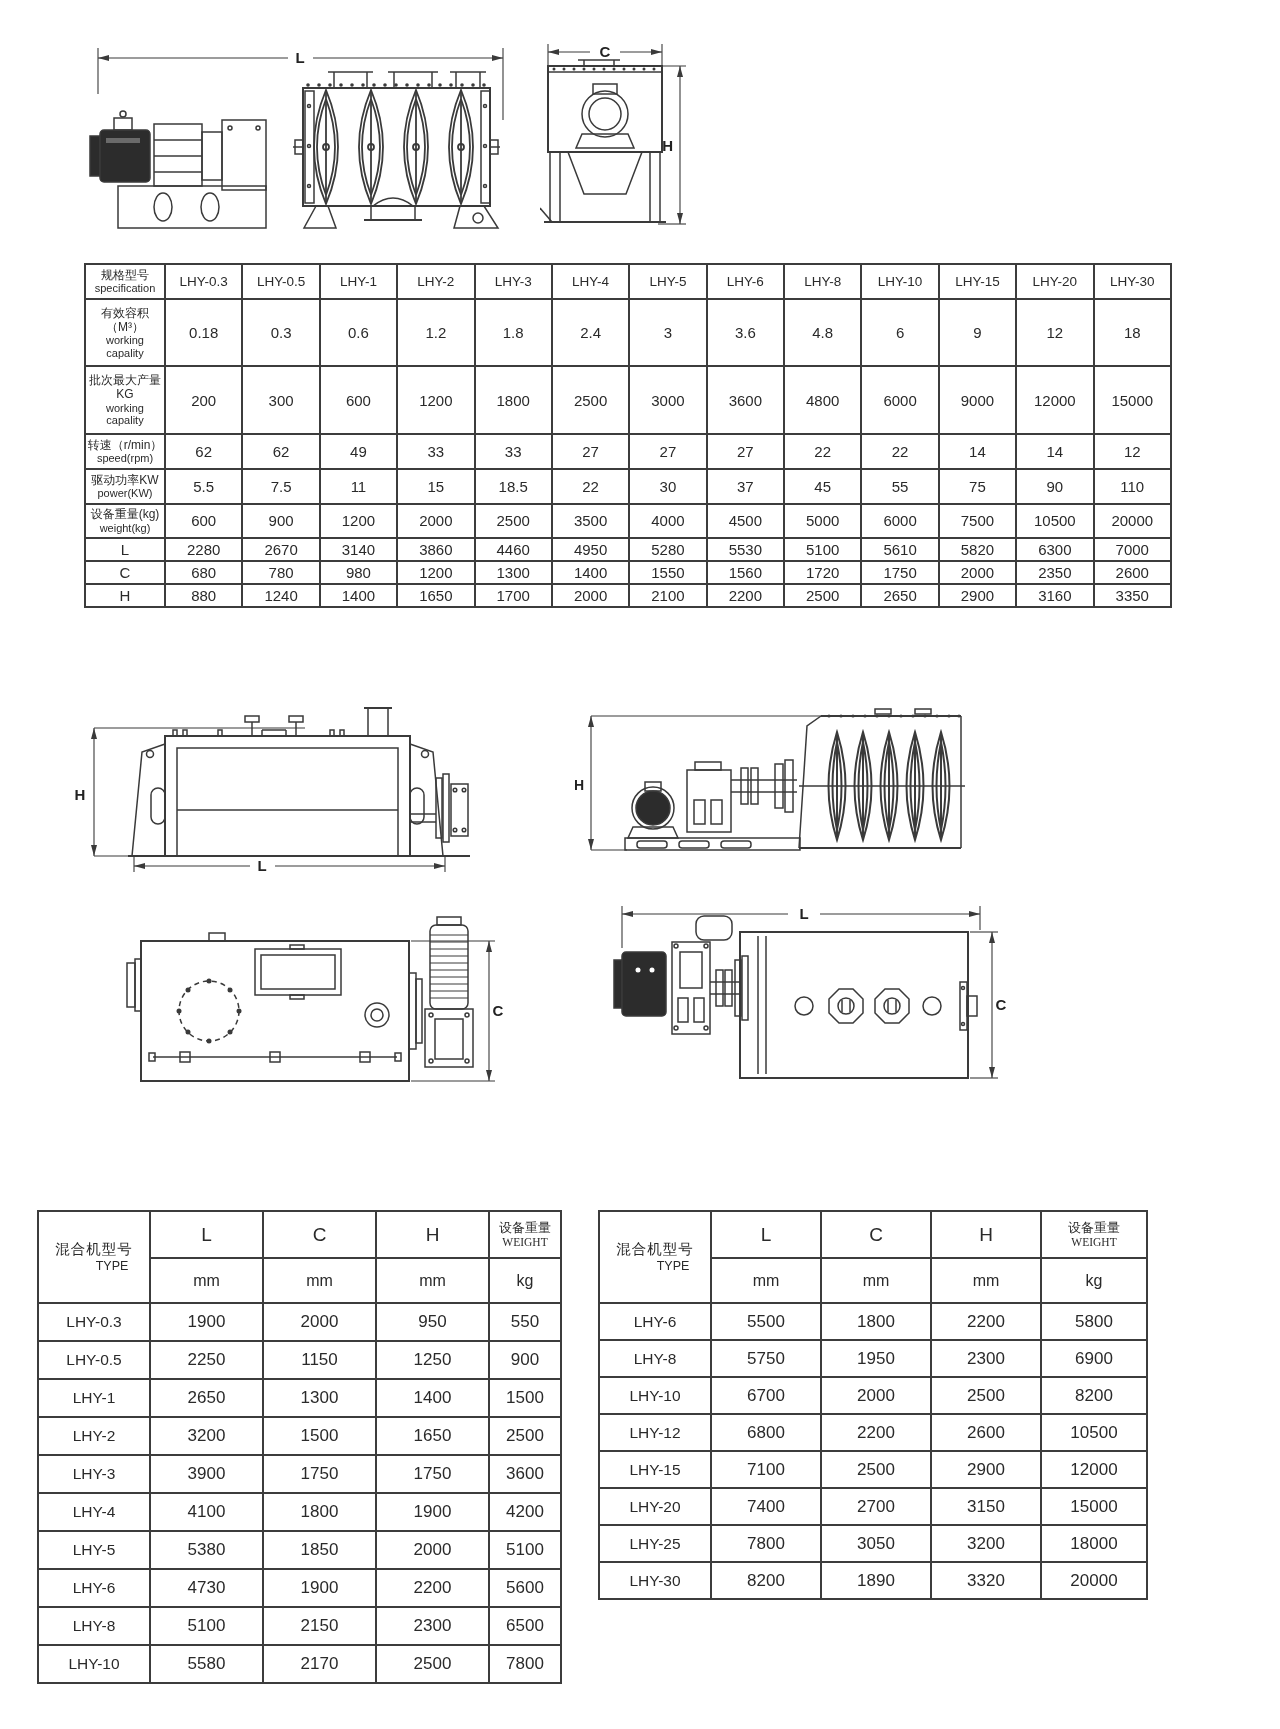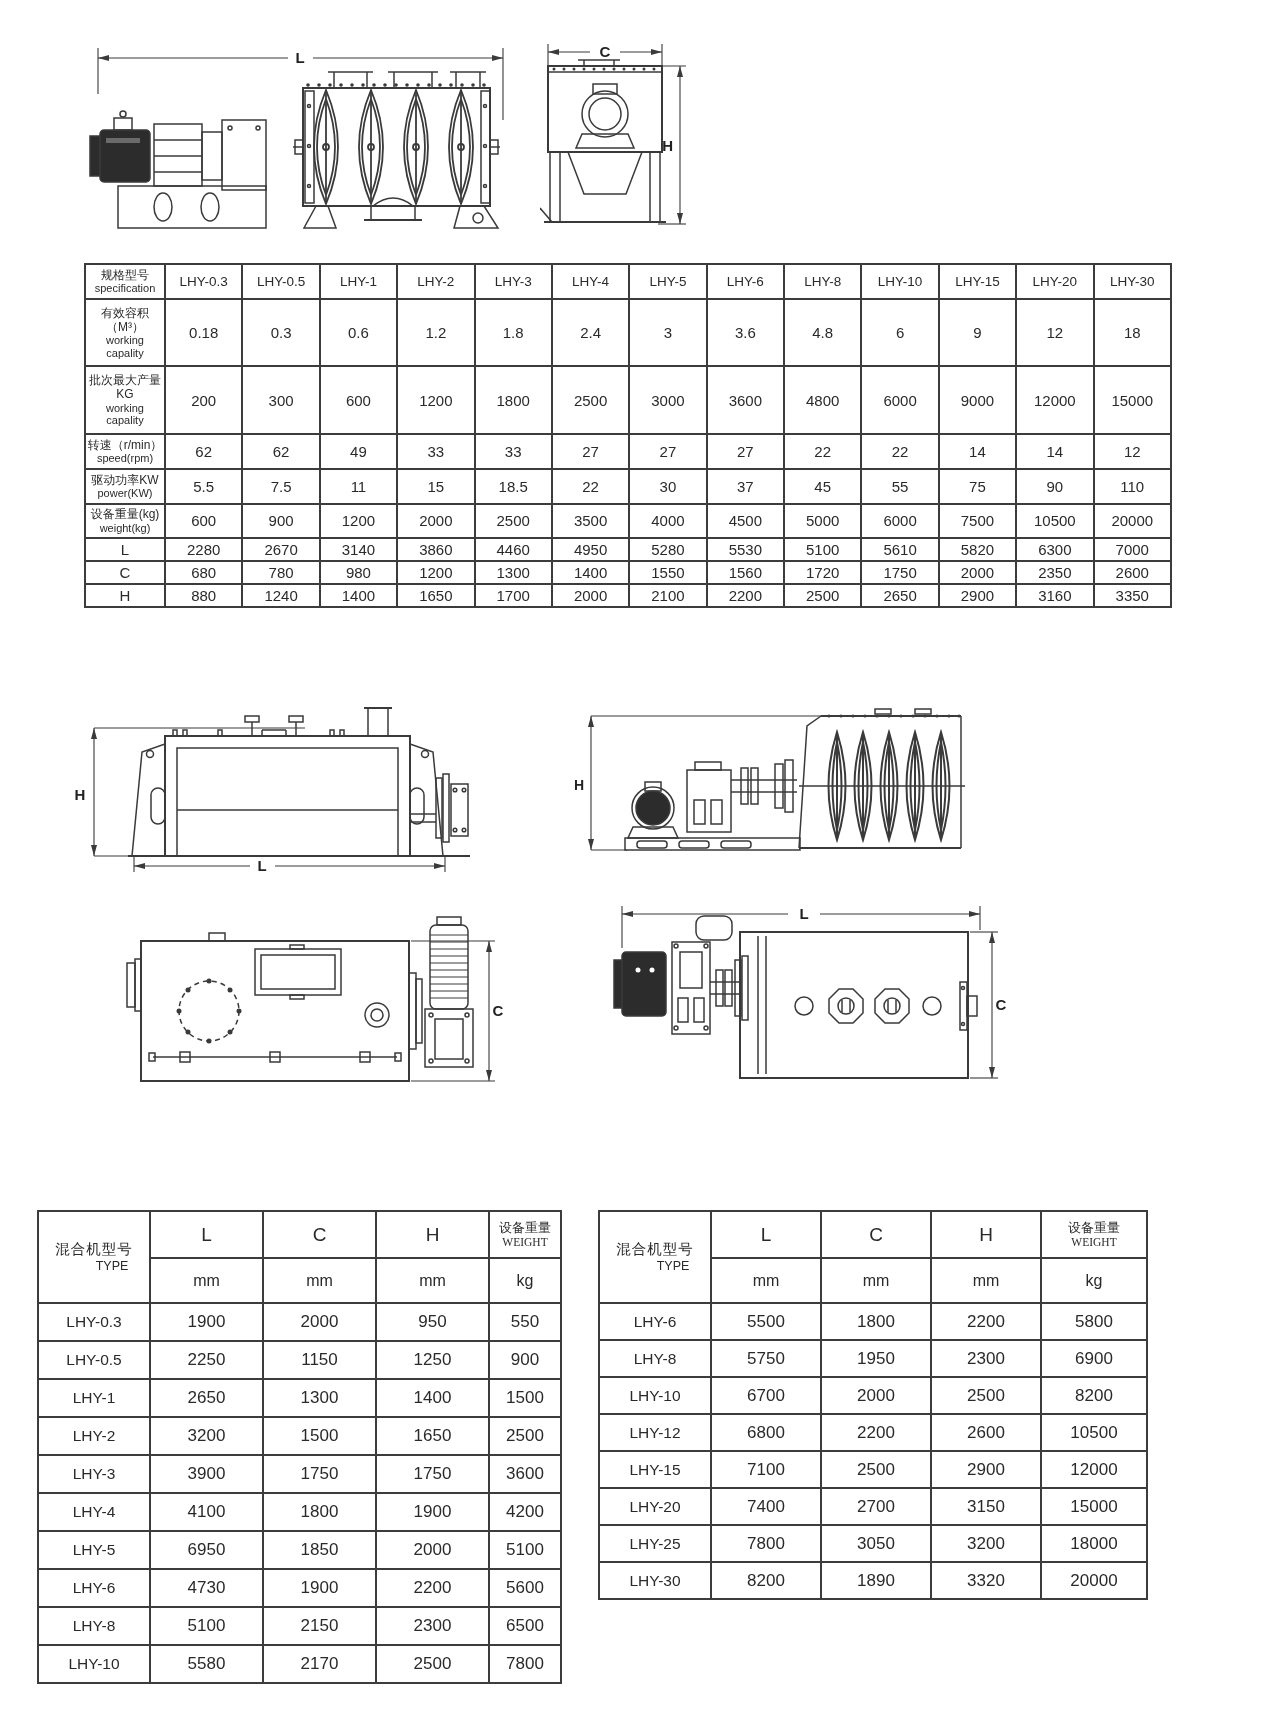--- a/index.html
+++ b/index.html
@@ -691,21 +691,21 @@
           </tr>
           <tr>
             <td class="type">LHY-4</td>
             <td class="val">4100</td>
             <td class="val">1800</td>
             <td class="val">1900</td>
             <td class="val">4200</td>
           </tr>
           <tr>
             <td class="type">LHY-5</td>
-            <td class="val">6950</td>
+            <td class="val">5380</td>
             <td class="val">1850</td>
             <td class="val">2000</td>
             <td class="val">5100</td>
           </tr>
           <tr>
             <td class="type">LHY-6</td>
             <td class="val">4730</td>
             <td class="val">1900</td>
             <td class="val">2200</td>
             <td class="val">5600</td>

